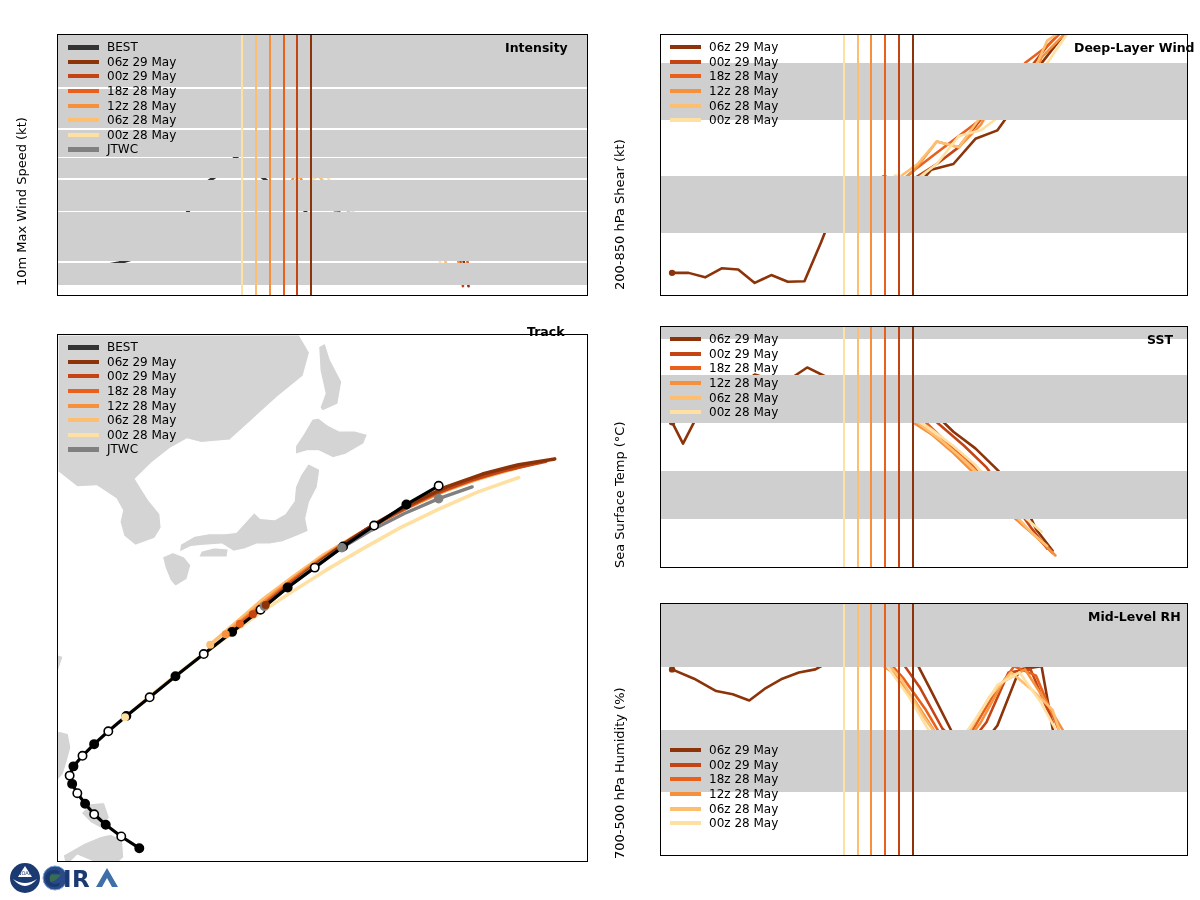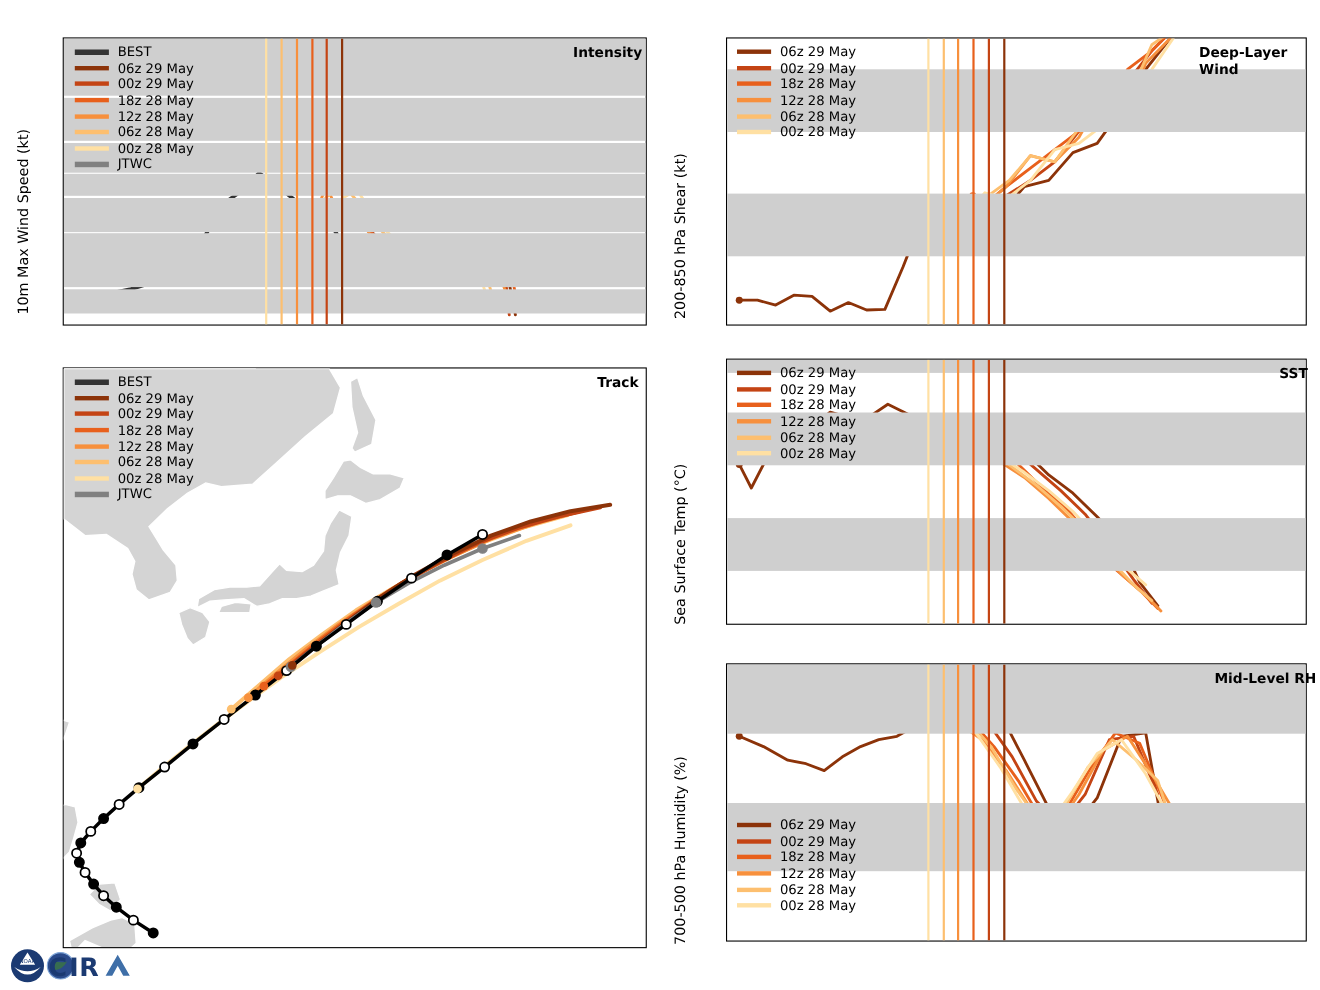--- a/index.html
+++ b/index.html
@@ -9,21 +9,21 @@
   
   .hdr{position:absolute;top:0;left:0;width:1200px;height:28px;}
   .hdr .title{position:absolute;left:18px;top:1px;font-size:21px;font-weight:bold;letter-spacing:-0.2px;}
   .hdr .stormid{position:absolute;right:14px;top:3px;font-size:18px;font-weight:bold;letter-spacing:0.2px;}
 
   
   .panel{position:absolute;box-sizing:border-box;}
   .plot{position:absolute;box-sizing:border-box;border:1.3px solid #000;background:#fff;overflow:hidden;}
   .band{position:absolute;left:0;right:0;background:#cfcfcf;}
   .vline{position:absolute;top:0;bottom:0;width:2px;}
-  .ptitle{position:absolute;font-size:12.5px;font-weight:bold;z-index:40;margin-left:16px;}
+  .ptitle{position:absolute;font-size:12.5px;font-weight:bold;z-index:40;}
   .ytickmark{position:absolute;left:-6px;width:6px;height:0;border-top:1.3px solid #000;}
   .ytickmark.minor{left:-4px;width:4px;}
   .xtickmark{position:absolute;bottom:-6px;width:0;height:6px;border-left:1.3px solid #000;}
   .xtickmark.minor{bottom:-4px;height:4px;}
   .ylabel{position:absolute;font-size:13px;white-space:nowrap;transform-origin:0 0;transform:rotate(-90deg);}
 
   
   .legend{position:absolute;z-index:45;}
   .lrow{display:flex;align-items:center;height:14.6px;}
   .lswatch{width:31px;height:4px;margin-right:8px;flex:none;border-radius:0;}
@@ -231,21 +231,21 @@
         <div class="ytickmark" style="top:498.6666666666667px"></div>
         <div class="ytickmark" style="top:440px"></div>
         <div class="ytickmark" style="top:381.3333333333333px"></div>
         <div class="ytickmark" style="top:322.66666666666663px"></div>
         <div class="ytickmark" style="top:264px"></div>
         <div class="ytickmark" style="top:205.33333333333331px"></div>
         <div class="ytickmark" style="top:146.66666666666669px"></div>
         <div class="ytickmark" style="top:88px"></div>
         <div class="ytickmark" style="top:29.33333333333337px"></div>
       </div>
-    <div class="ptitle" style="left:527px;top:20px;">Track</div>
+    <div class="ptitle" style="left:527px;top:4px;">Track</div>
     <div class="legend" id="leg-track" style="left:68px;top:20px;">
         <div class="lrow">
           <div class="lswatch thick" style="background:#333333"></div>
           <div class="ltext">BEST</div>
         </div>
         <div class="lrow">
           <div class="lswatch" style="background:#8c3309"></div>
           <div class="ltext">06z 29 May</div>
         </div>
         <div class="lrow">

